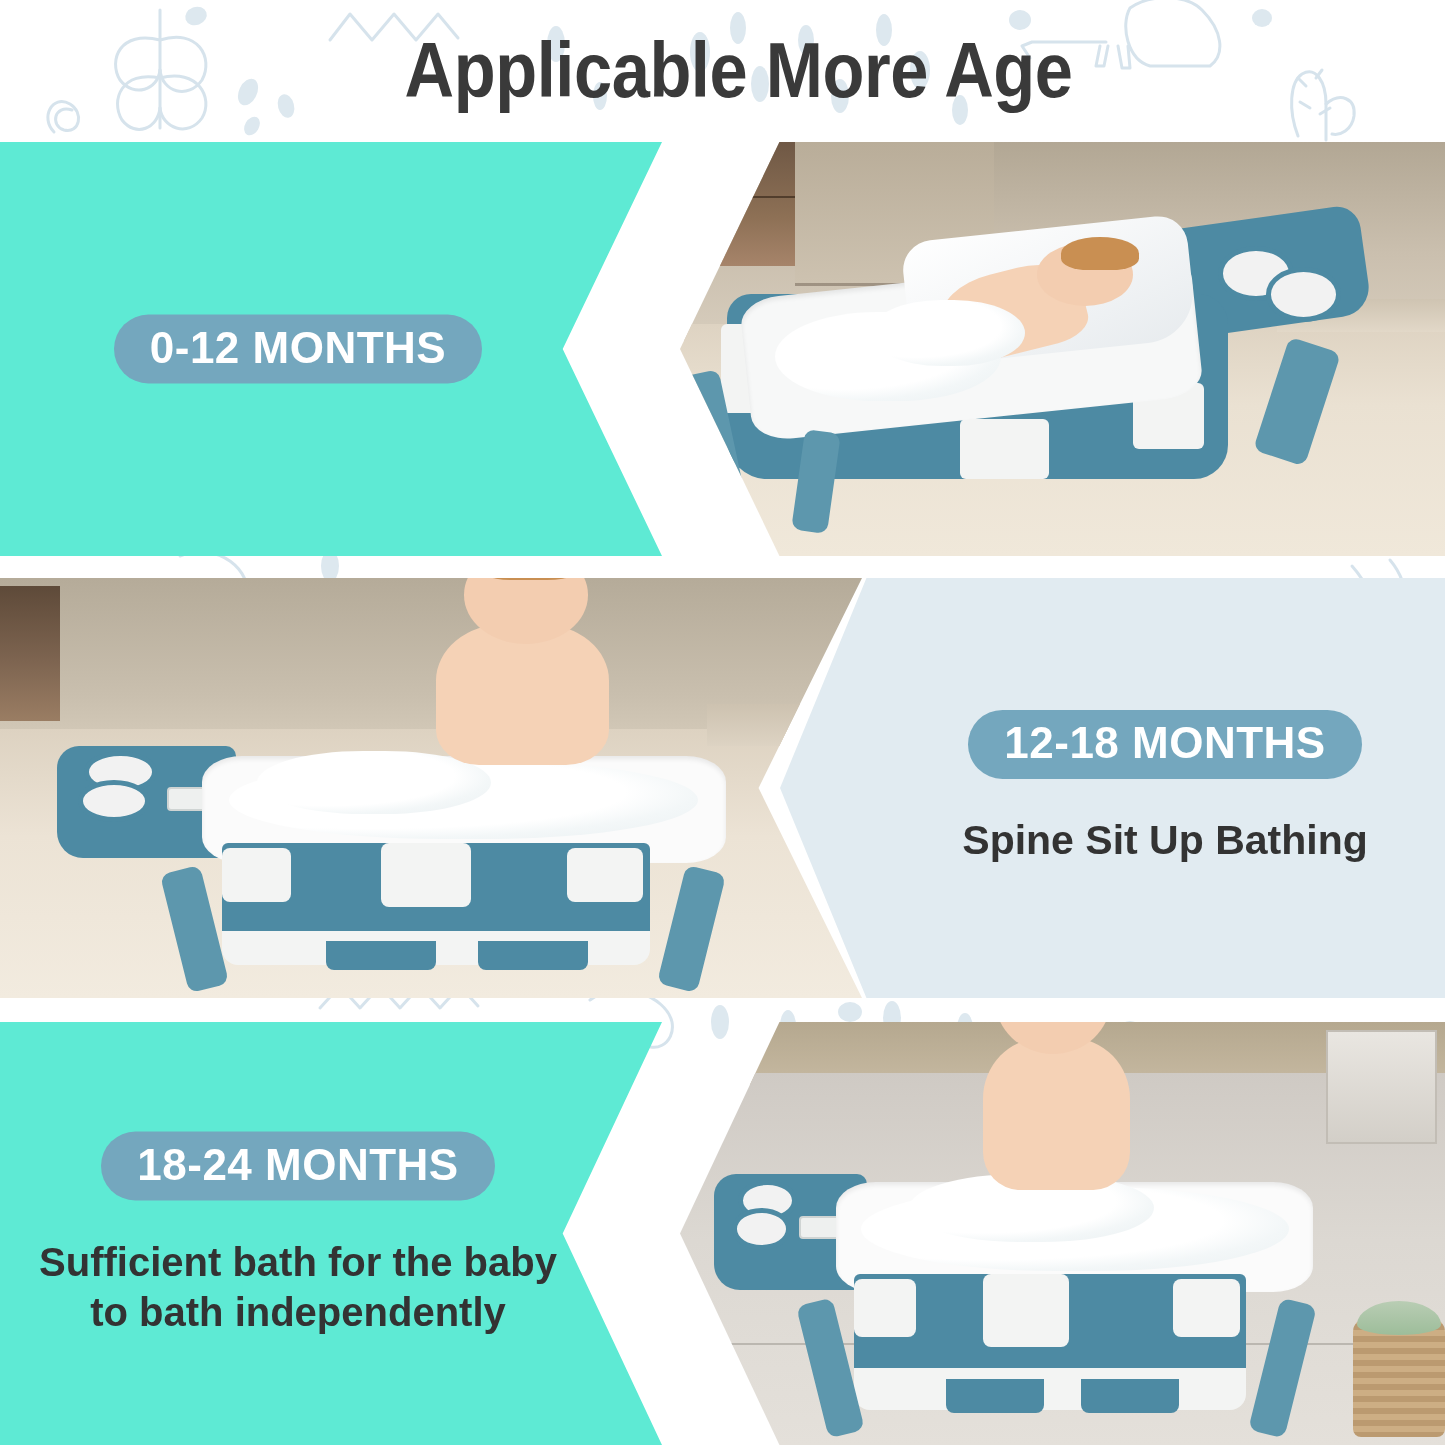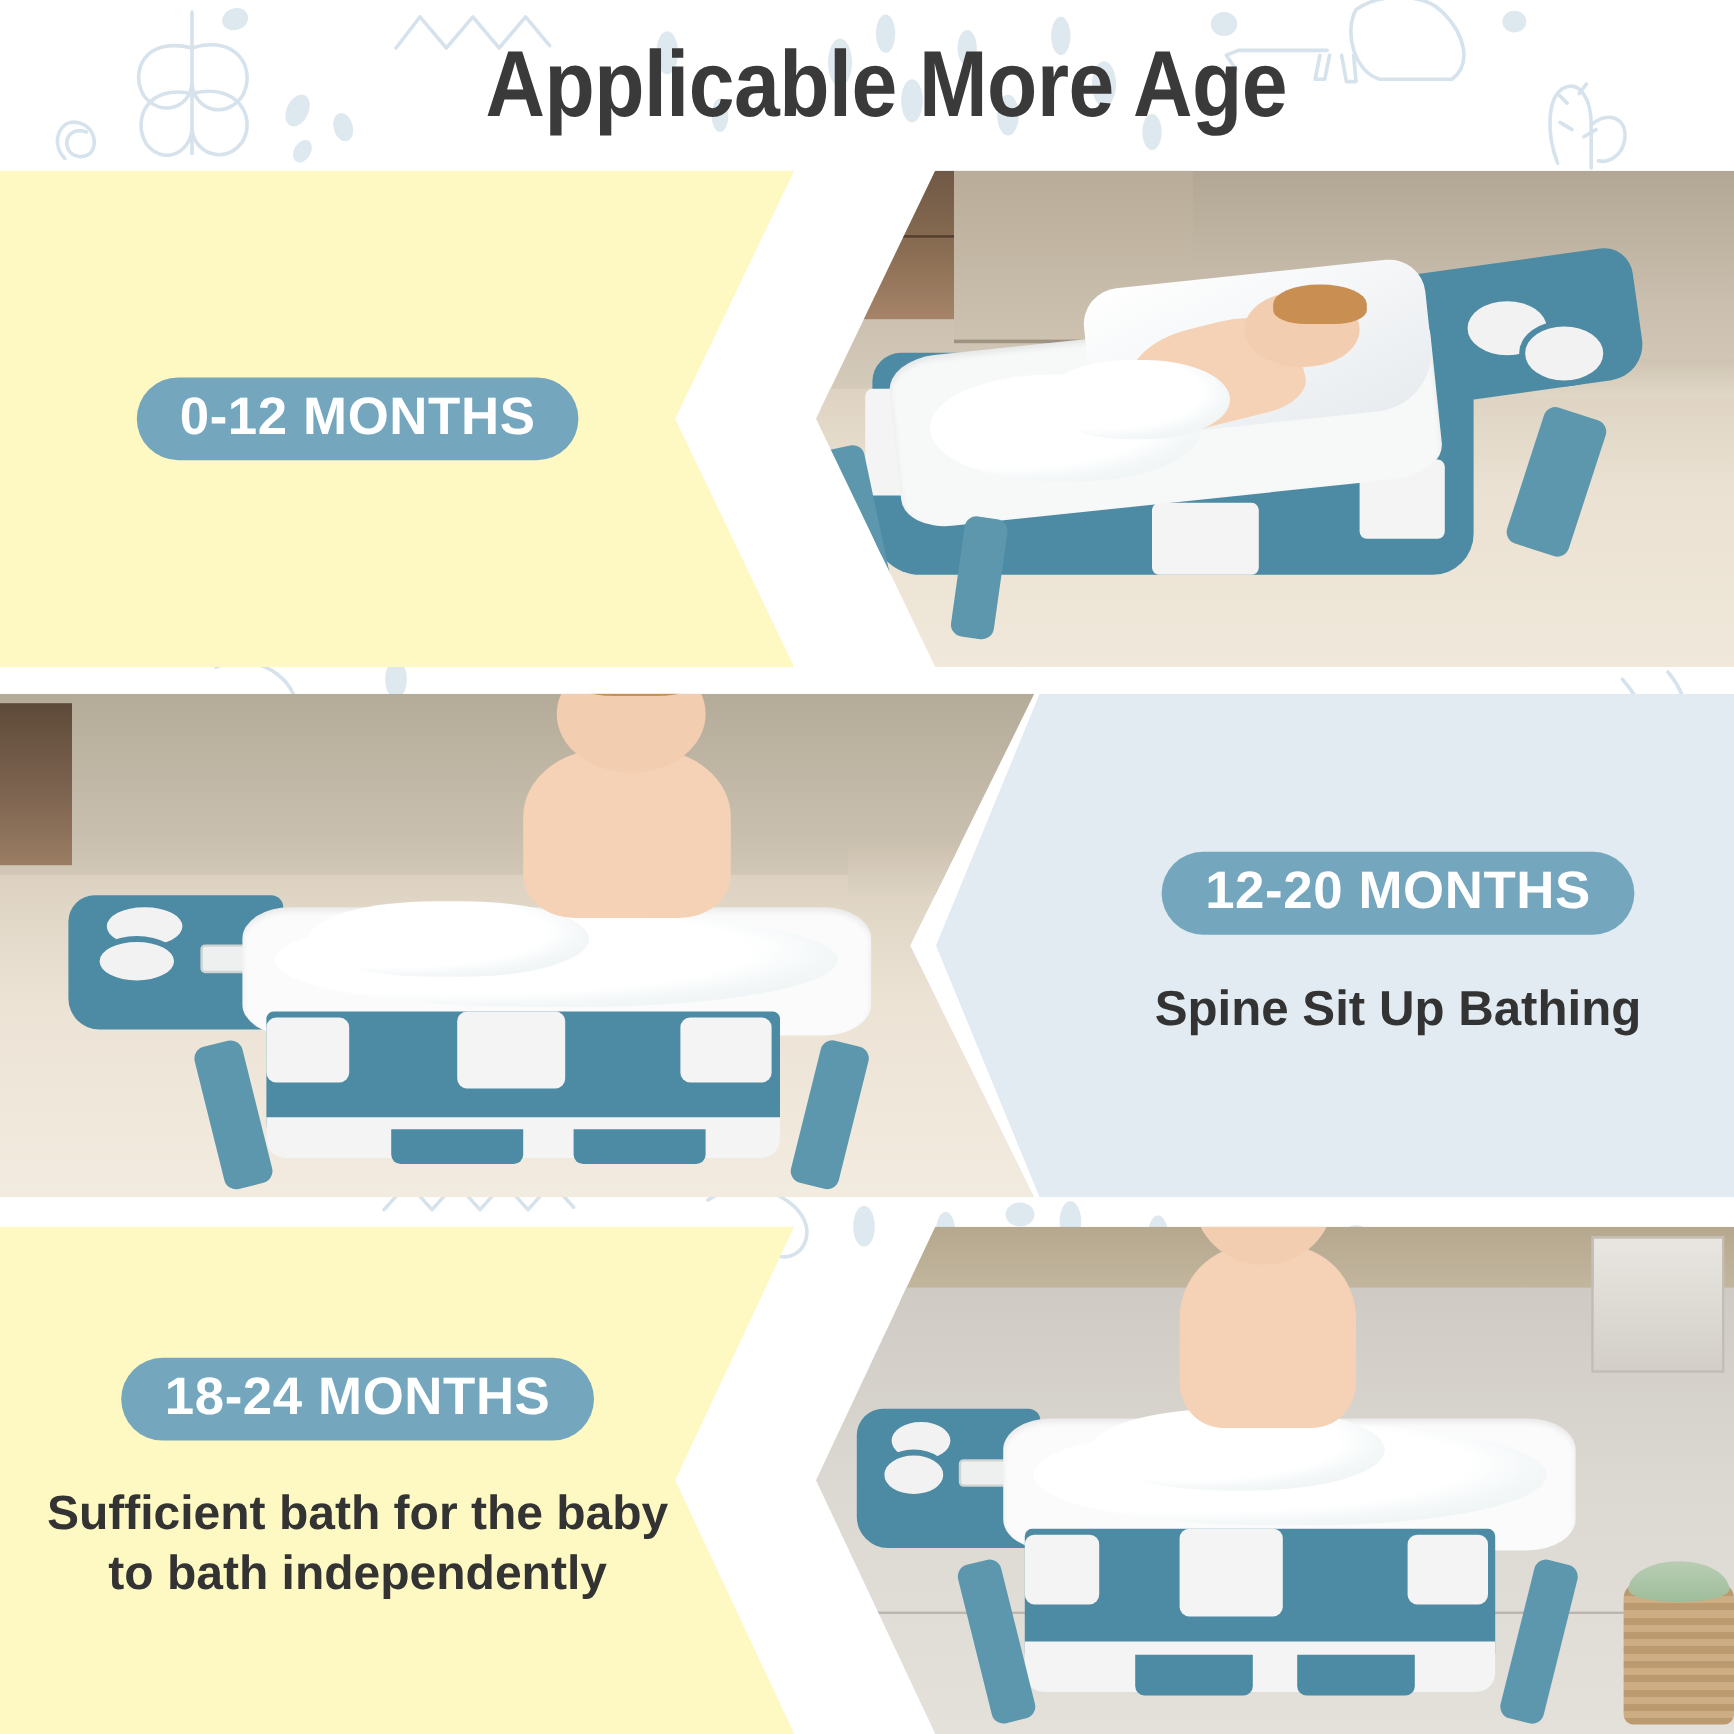--- a/index.html
+++ b/index.html
@@ -75,21 +75,21 @@
     position: absolute;
     top: 0;
     height: 100%;
     overflow: hidden;
   }
 
   
   .layout-text-left .panel-text {
     left: 0;
     width: 662px;
-    background: #fef9c3;
+    background: #5eead4;
     clip-path: polygon(0 0, 100% 0, 100% 0, 85% 50%, 100% 100%, 100% 100%, 0 100%);
   }
   .layout-text-left .panel-photo {
     left: 680px;
     width: 765px;
     clip-path: polygon(13% 0, 100% 0, 100% 100%, 13% 100%, 0 50%);
   }
 
   
   .layout-text-right .panel-photo {
@@ -368,21 +368,21 @@
           <div class="tub-body" style="left:58%; top:80%; width:16%; height:12%; border-radius:0 0 8px 8px;"></div>
 
           <div class="tub-leg" style="left:14%; top:50%; width:6%; height:50%; transform:rotate(-14deg);"></div>
           <div class="tub-leg" style="right:8%; top:50%; width:6%; height:50%; transform:rotate(14deg);"></div>
         </div>
       </div>
     </div>
 
     <div class="panel-text">
       <div class="text-inner">
-        <div class="age-badge">12-20 MONTHS</div>
+        <div class="age-badge">12-18 MONTHS</div>
         <div class="desc">Spine Sit Up Bathing</div>
       </div>
     </div>
   </div>
 
   <div class="section layout-text-left" id="section-3">
 
     <div class="panel-text">
       <div class="text-inner">
         <div class="age-badge">18-24 MONTHS</div>

